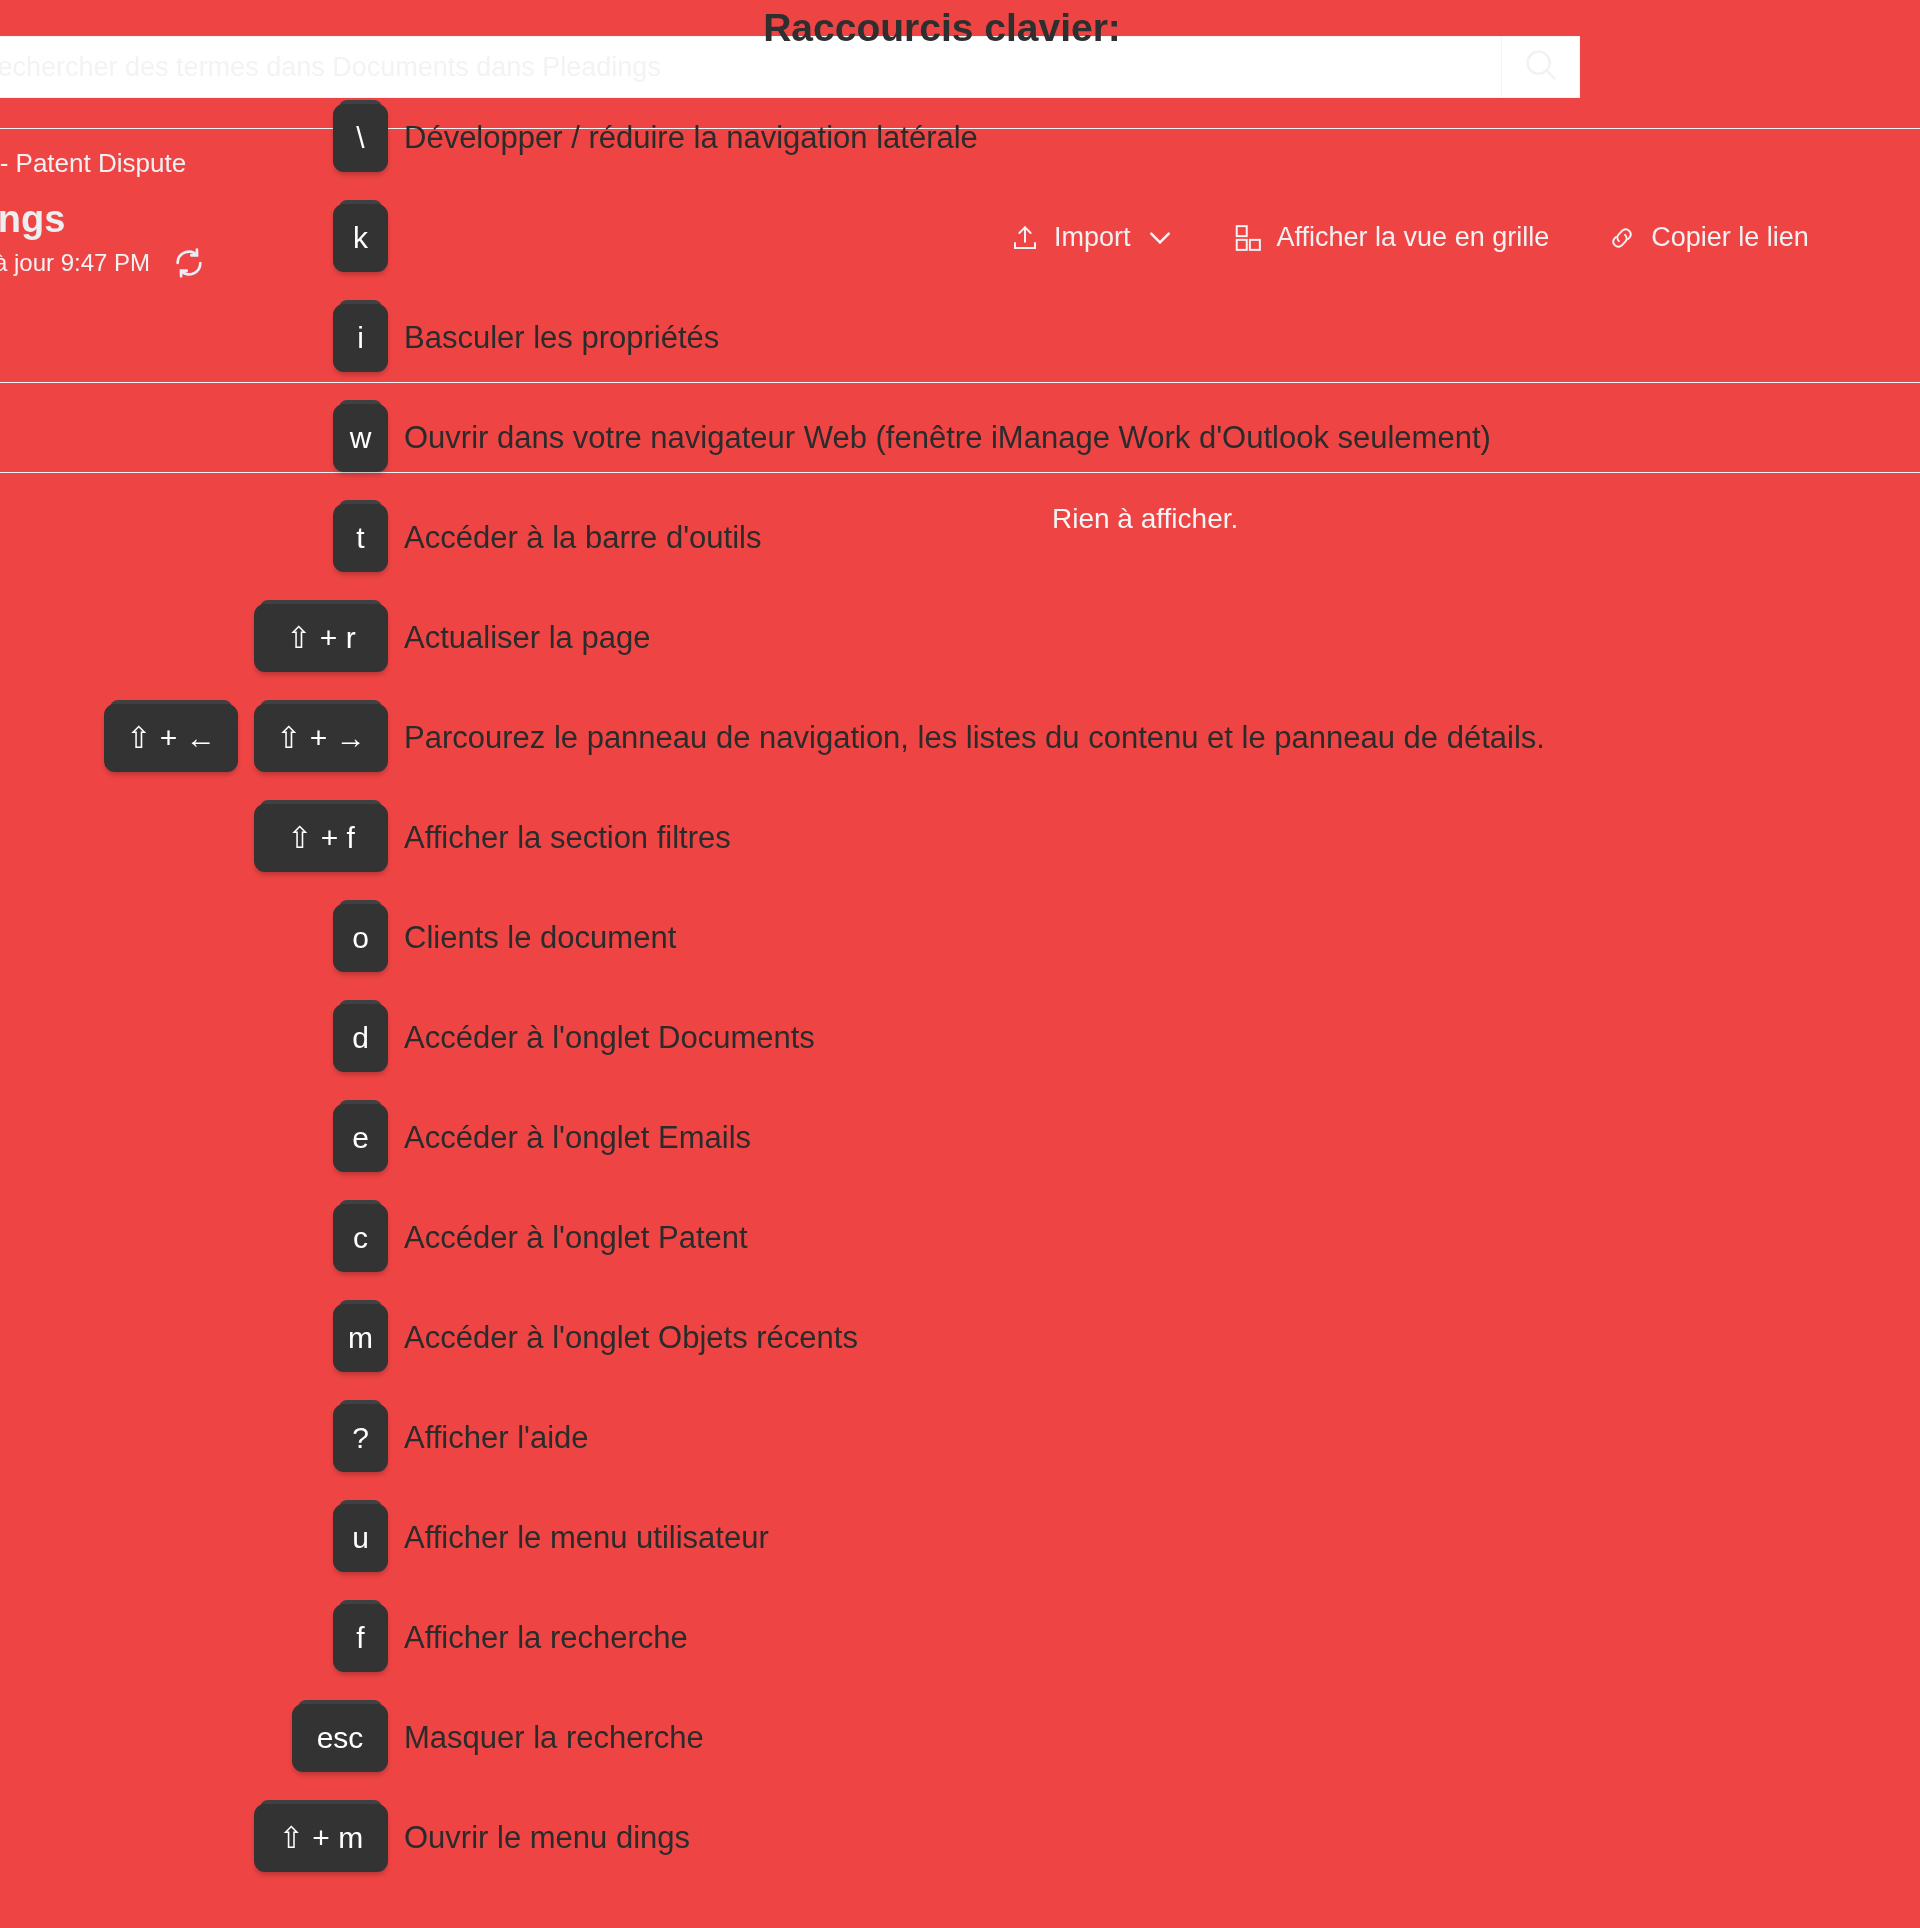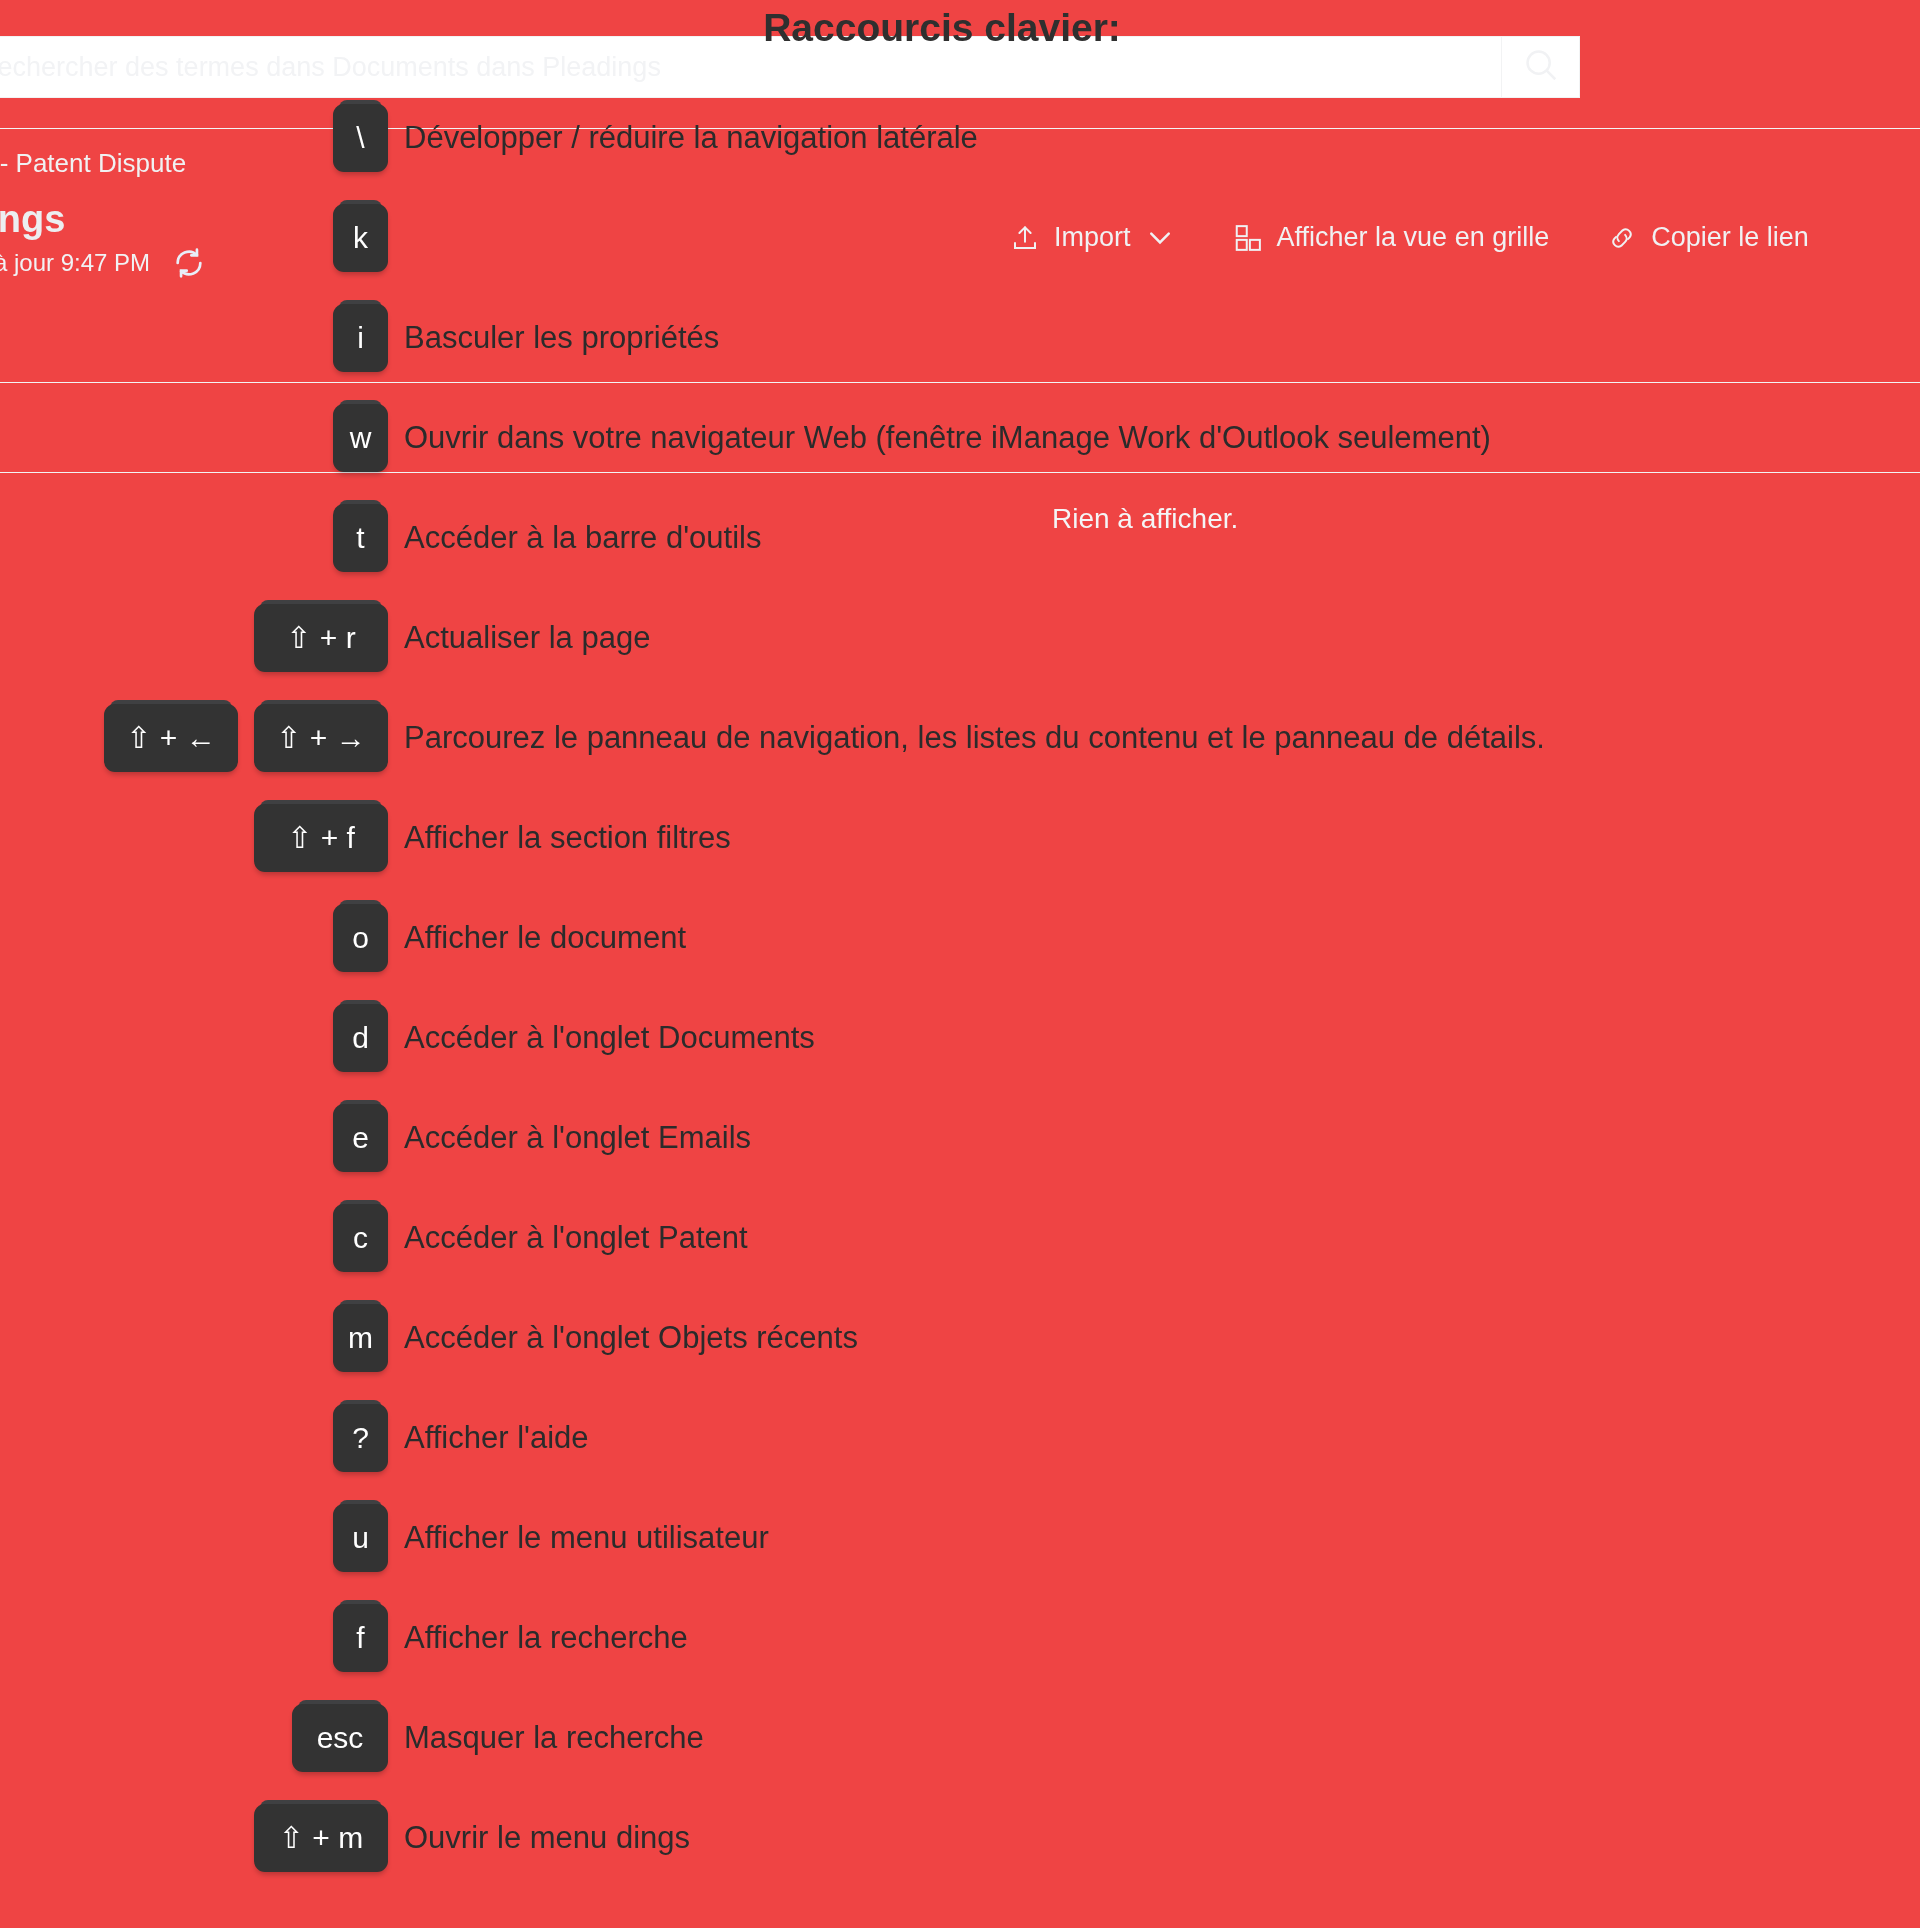--- a/index.html
+++ b/index.html
@@ -358,21 +358,21 @@
             </span>
           </div>
           <div class="sc-desc">Afficher la section filtres</div>
         </div>
         <div class="sc-row">
           <div class="sc-keys">
             <span class="keycap">
               <span class="kglyph">o</span>
             </span>
           </div>
-          <div class="sc-desc">Afficher le document</div>
+          <div class="sc-desc">Clients le document</div>
         </div>
         <div class="sc-row">
           <div class="sc-keys">
             <span class="keycap">
               <span class="kglyph">d</span>
             </span>
           </div>
           <div class="sc-desc">Accéder à l'onglet Documents</div>
         </div>
         <div class="sc-row">

